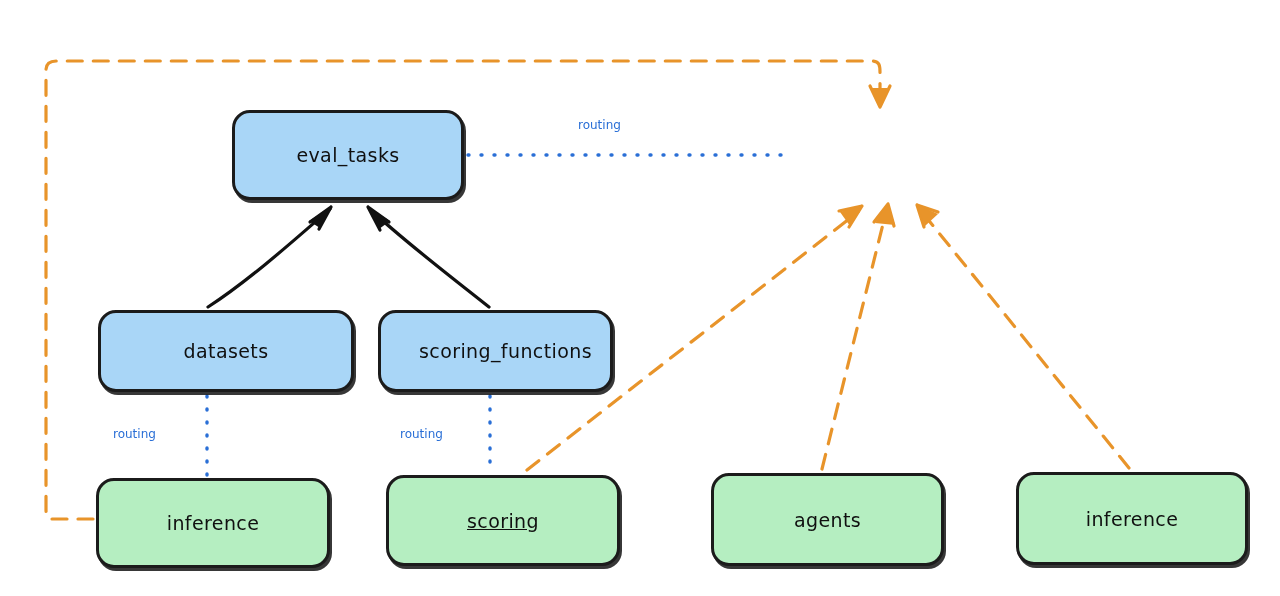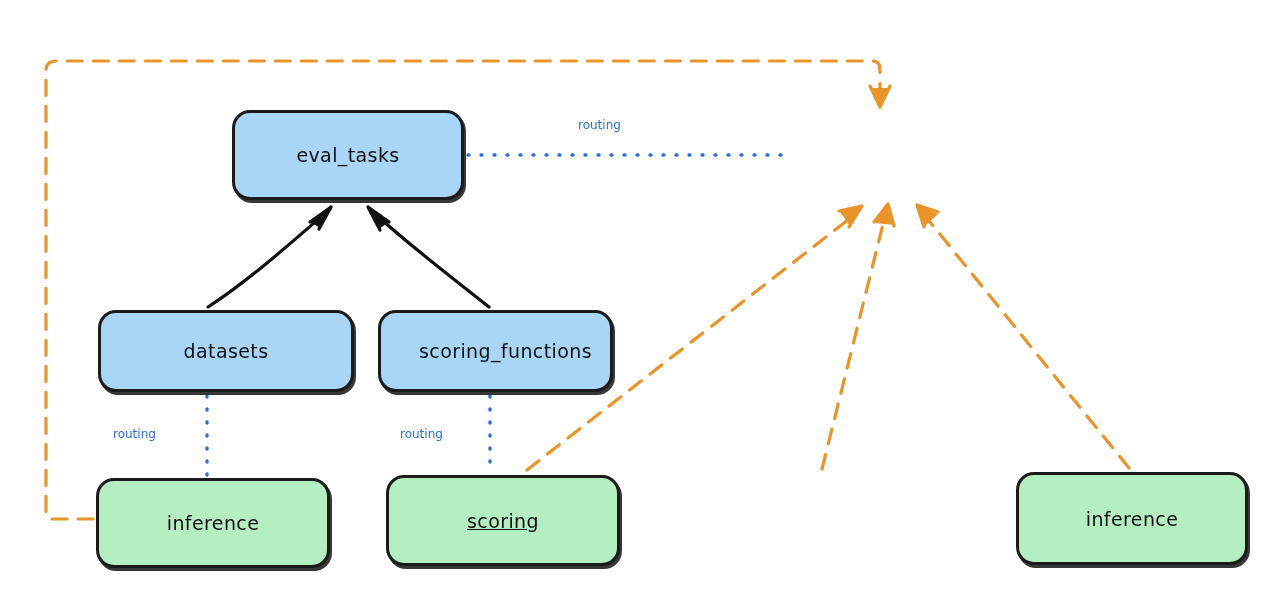--- a/index.html
+++ b/index.html
@@ -122,20 +122,23 @@
   </div>
 
   <div class="node green" style="left:96px; top:478px; width:234px; height:90px;">
     <span class="node-label">inference</span>
   </div>
 
   <div class="node green" style="left:386px; top:475px; width:234px; height:91px;text-decoration:underline;">
     <span class="node-label">scoring</span>
   </div>
 
+  <div class="node green" style="left:711px; top:473px; width:233px; height:93px;">
+    <span class="node-label">agents</span>
+  </div>
 
   <div class="node green" style="left:1016px; top:472px; width:232px; height:93px;">
     <span class="node-label">inference</span>
   </div>
 
   <div class="edge-label" style="left:578px; top:118px;">routing</div>
 
   <div class="edge-label" style="left:113px; top:427px;">routing</div>
 
   <div class="edge-label" style="left:400px; top:427px;">routing</div>

